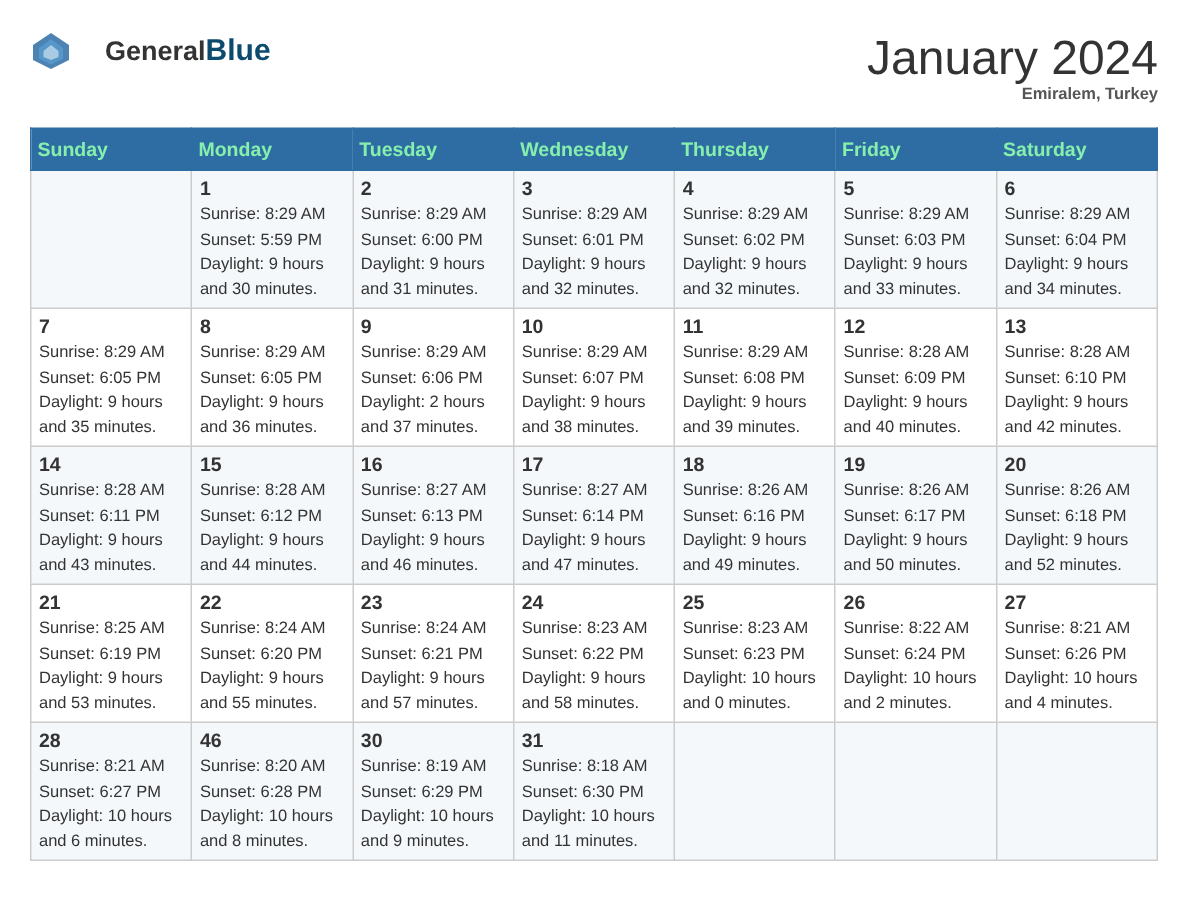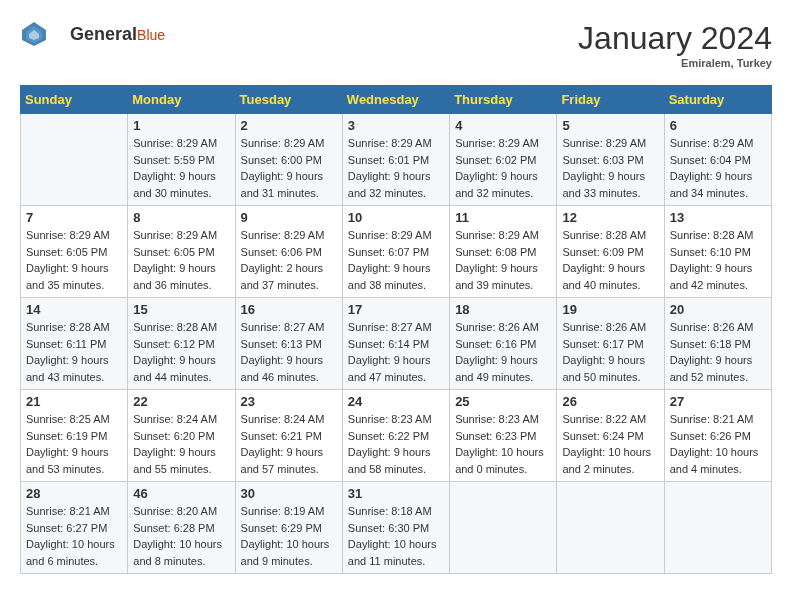--- a/index.html
+++ b/index.html
@@ -20,23 +20,23 @@
       display: flex;
       align-items: center;
     }
     .logo-text-general {
       font-size: 18px;
       font-weight: bold;
       color: #333;
       margin-left: 20px;
     }
     .logo-text-blue {
-      font-size: 14px;
-      font-weight: normal;
-      color: #c2410c;
+      font-size: 20px;
+      font-weight: bold;
+      color: #0c4a6e;
     }
     .logo-icon {
       width: 28px;
       height: 28px;
       margin-right: 2px;
     }
     .title-block {
       text-align: right;
     }
     .month-title {
@@ -49,21 +49,21 @@
       color: #555;
       font-weight: bold;
     }
     table {
       width: 100%;
       border-collapse: collapse;
       table-layout: fixed;
     }
     thead tr th {
       background-color: #2e6da4;
-      color: #fde047;
+      color: #86efac;
       font-size: 13px;
       font-weight: bold;
       padding: 6px 4px;
       text-align: left;
       border: 1px solid #2e6da4;
     }
     tbody tr td {
       border: 1px solid #ccc;
       vertical-align: top;
       padding: 4px 5px;

